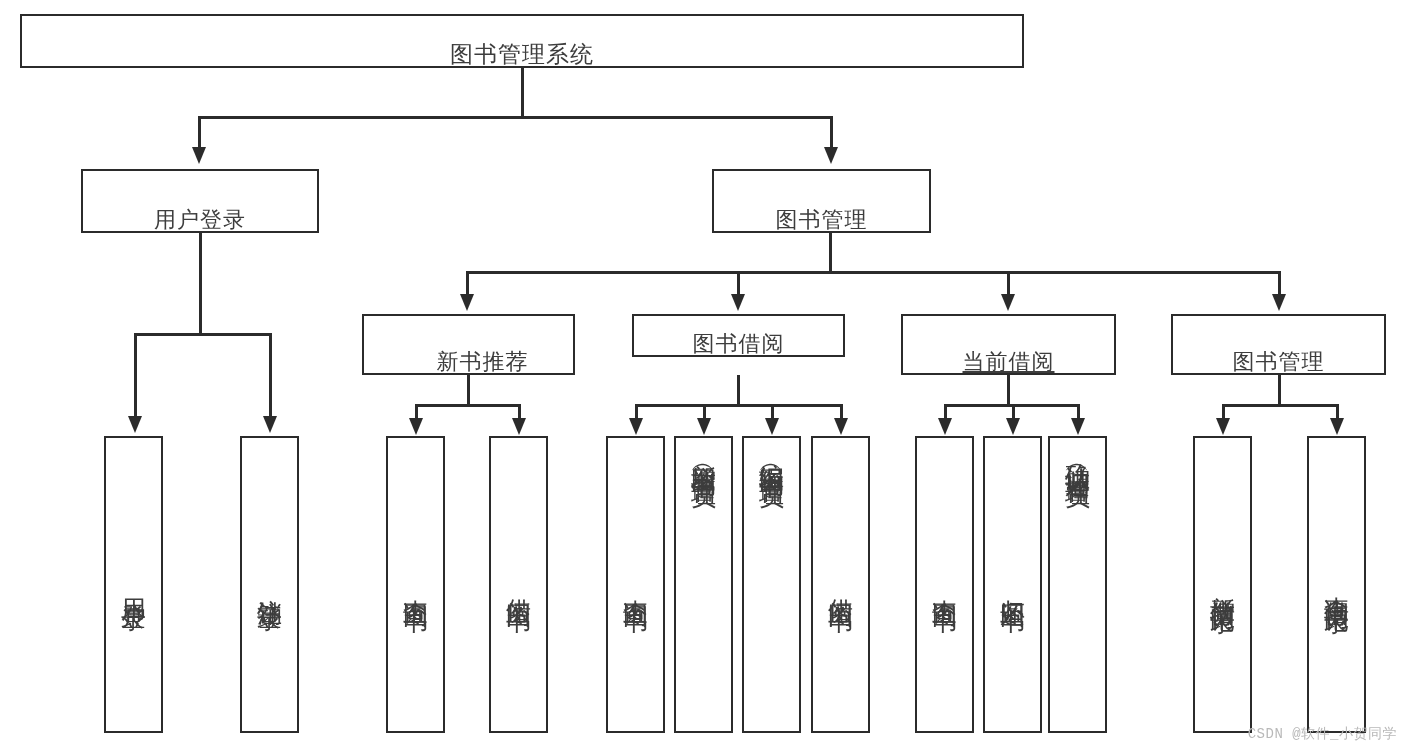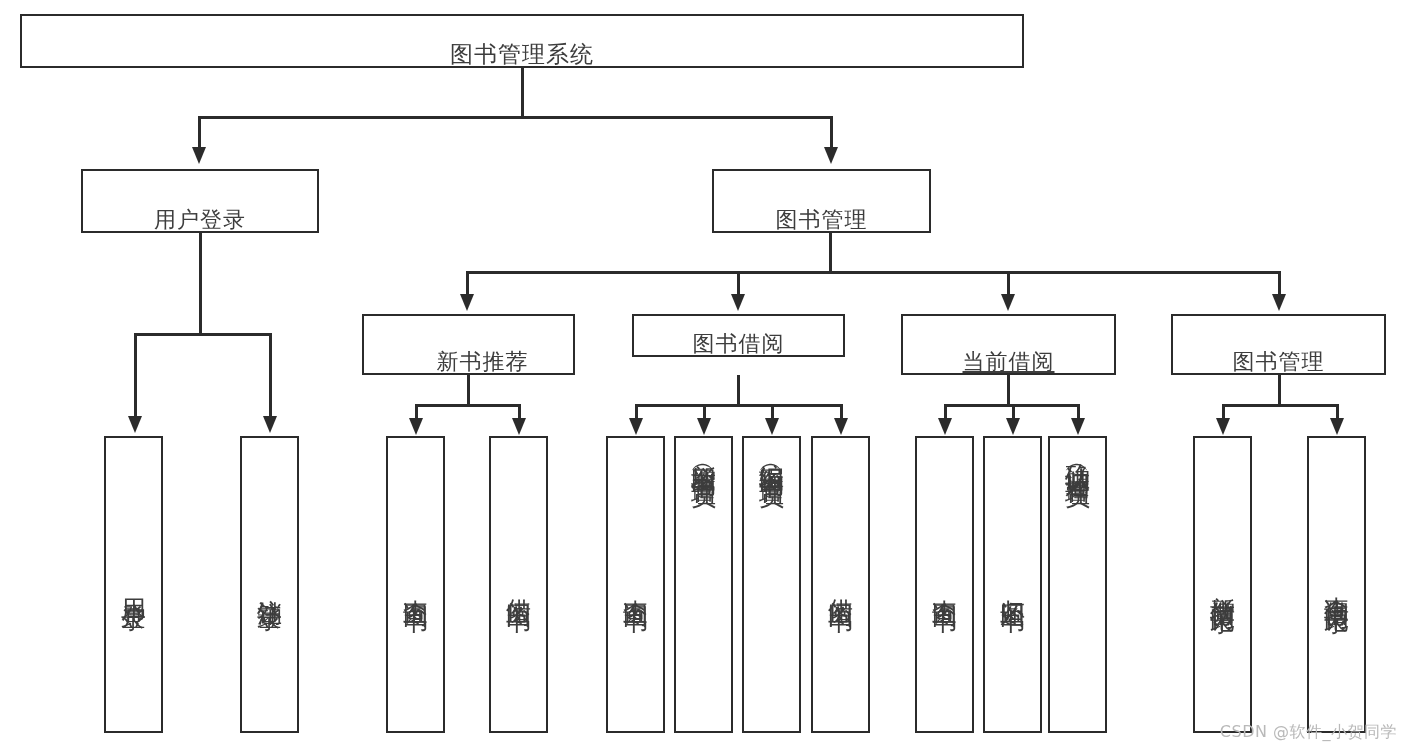--- a/index.html
+++ b/index.html
@@ -72,24 +72,25 @@
     border-left: 7px solid transparent;
     border-right: 7px solid transparent;
     border-top: 17px solid #2b2b2b;
   }
 
   
   #watermark {
     position: absolute;
     right: 8px;
     bottom: 4px;
-    font-size: 16px;
+    font-size: 14px;
     color: #b9b9b9;
     white-space: nowrap;
     letter-spacing: 0.5px;
+    font-family: Liberation Mono, monospace;
   }
 </style>
 </head>
 <body>
 
 <div id="canvas">
 
   <div class="node h root" style="left:20px; top:14px; width:1004px; height:54px;">
     <span>图书管理系统</span>
   </div>

